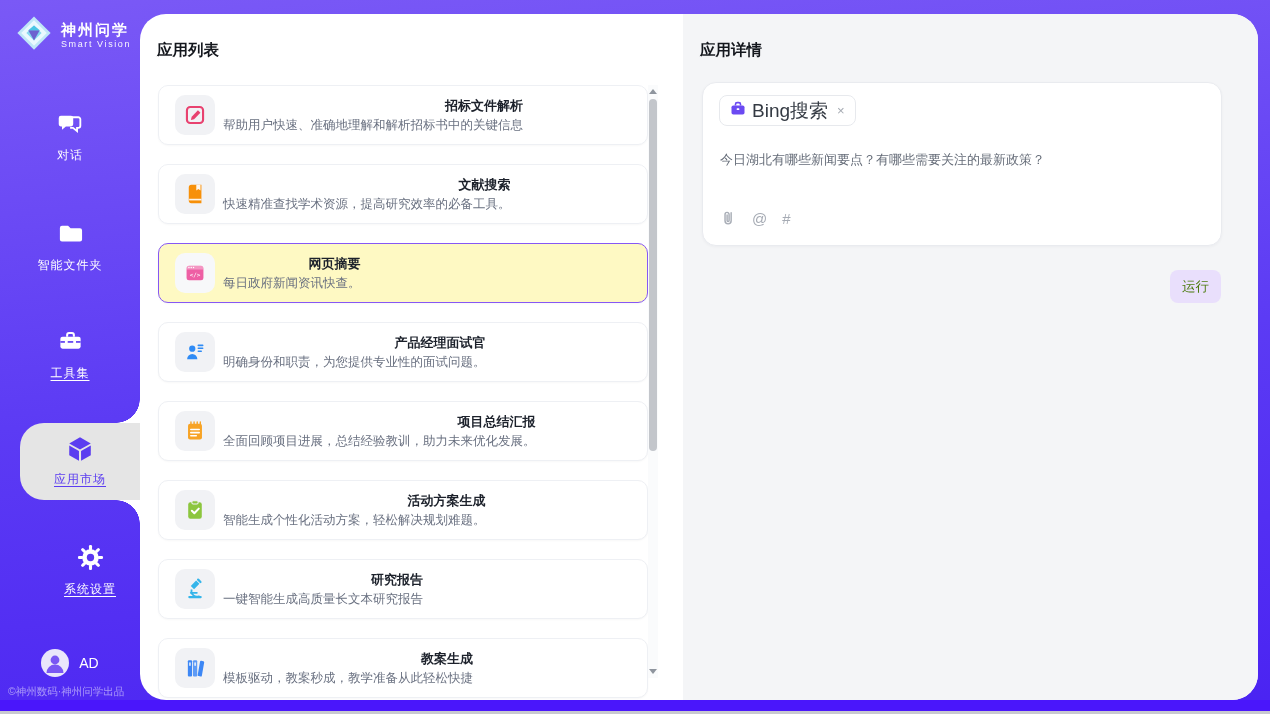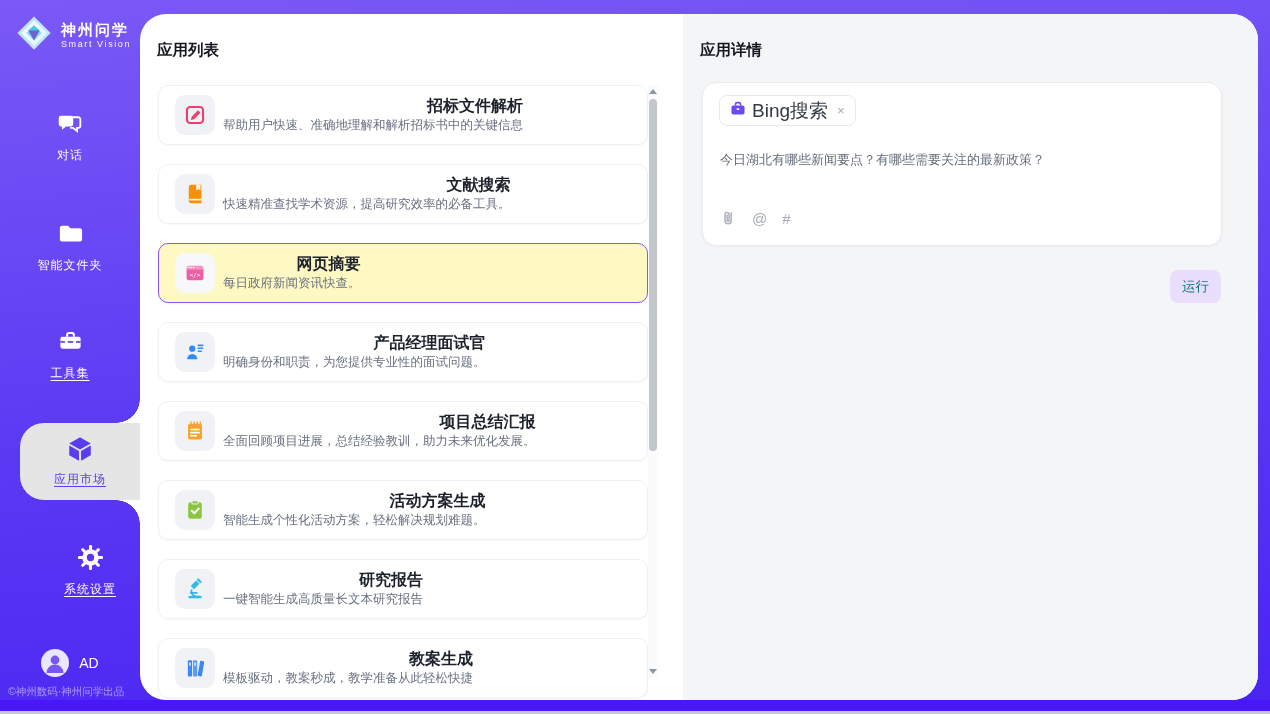--- a/index.html
+++ b/index.html
@@ -41,21 +41,21 @@
   .app-items { position:absolute; left:18px; top:71px; width:490px; display:flex;
     flex-direction:column; gap:19px; }
   .app-card { height:60px; background:#fff; border:1px solid #eef0f4; border-radius:10px;
     display:flex; align-items:center; padding-left:16px; cursor:pointer;
     box-shadow:0 1px 2px rgba(16,24,40,.03); }
   .app-card.selected { background:#fef9c3; border:1px solid #8657f5; }
   .card-icon-box { width:40px; height:40px; border-radius:10px; background:#f1f2f5; flex:0 0 40px;
     display:flex; align-items:center; justify-content:center; margin-right:8px; }
   .app-card.selected .card-icon-box { background:#f7f8fa; }
   .card-text { display:flex; flex-direction:column; gap:5px; }
-  .card-title { font-size:16px; font-weight:bold; color:#1c212b; line-height:15px;margin-left:22px; }
+  .card-title { font-size:13px; font-weight:bold; color:#1c212b; line-height:15px;margin-left:22px; }
   .card-desc { font-size:12.5px; color:#697080; line-height:15px; }
   
   .scrollbar { position:absolute; left:508px; top:71px; width:10px; height:593px; background:#fafbfc; }
   .sb-arrow { position:absolute; left:1px; width:0; height:0; border-left:4px solid transparent;
     border-right:4px solid transparent; }
   .sb-arrow.up { top:4px; border-bottom:5px solid #8f959e; }
   .sb-arrow.down { bottom:4px; border-top:5px solid #8f959e; }
   .sb-thumb { position:absolute; left:1px; top:14px; width:8px; height:352px; background:#c3c6cb; border-radius:4px; }
   
   .detail-panel { position:absolute; left:543px; top:0; width:575px; height:686px; background:#f4f5f7; }
@@ -63,21 +63,21 @@
     border:1px solid #e9ebef; border-radius:14px; box-shadow:0 1px 3px rgba(16,24,40,.04); }
   .chip { position:absolute; left:16px; top:12px; height:31px; display:inline-flex; align-items:center;
     gap:6px; padding:0 10px; background:#fff; border:1px solid #e7e9ed; border-radius:8px; cursor:pointer; }
   .chip-label { font-size:19px; color:#343a43; }
   .chip-close { font-size:13px; color:#a4a9b1; margin-left:3px; cursor:pointer; }
   .prompt-text { position:absolute; left:17px; top:67px; right:17px; font-size:13px; color:#666d79; line-height:19px; }
   .composer { position:absolute; left:16px; bottom:18px; display:flex; align-items:center; gap:15px; }
   .c-icon { color:#a6abb4; display:inline-flex; align-items:center; cursor:pointer; }
   .c-icon.txt { font-size:15px; line-height:17px; }
   .run-btn { position:absolute; left:487px; top:256px; width:51px; height:33px; border:none;
-    background:#e9dffc; color:#0f766e; font-size:13.5px; border-radius:8px; cursor:pointer;
+    background:#e9dffc; color:#4d7c0f; font-size:13.5px; border-radius:8px; cursor:pointer;
     font-family:inherit; }
   
   .accent-bar { position:absolute; left:0; right:0; bottom:3px; height:11px; background:#4a16fb; }
   .base-line { position:absolute; left:0; right:0; bottom:0; height:3px; background:#c8c9cf; }
 </style>
 </head>
 <body>
 
 <div class="page">
 

